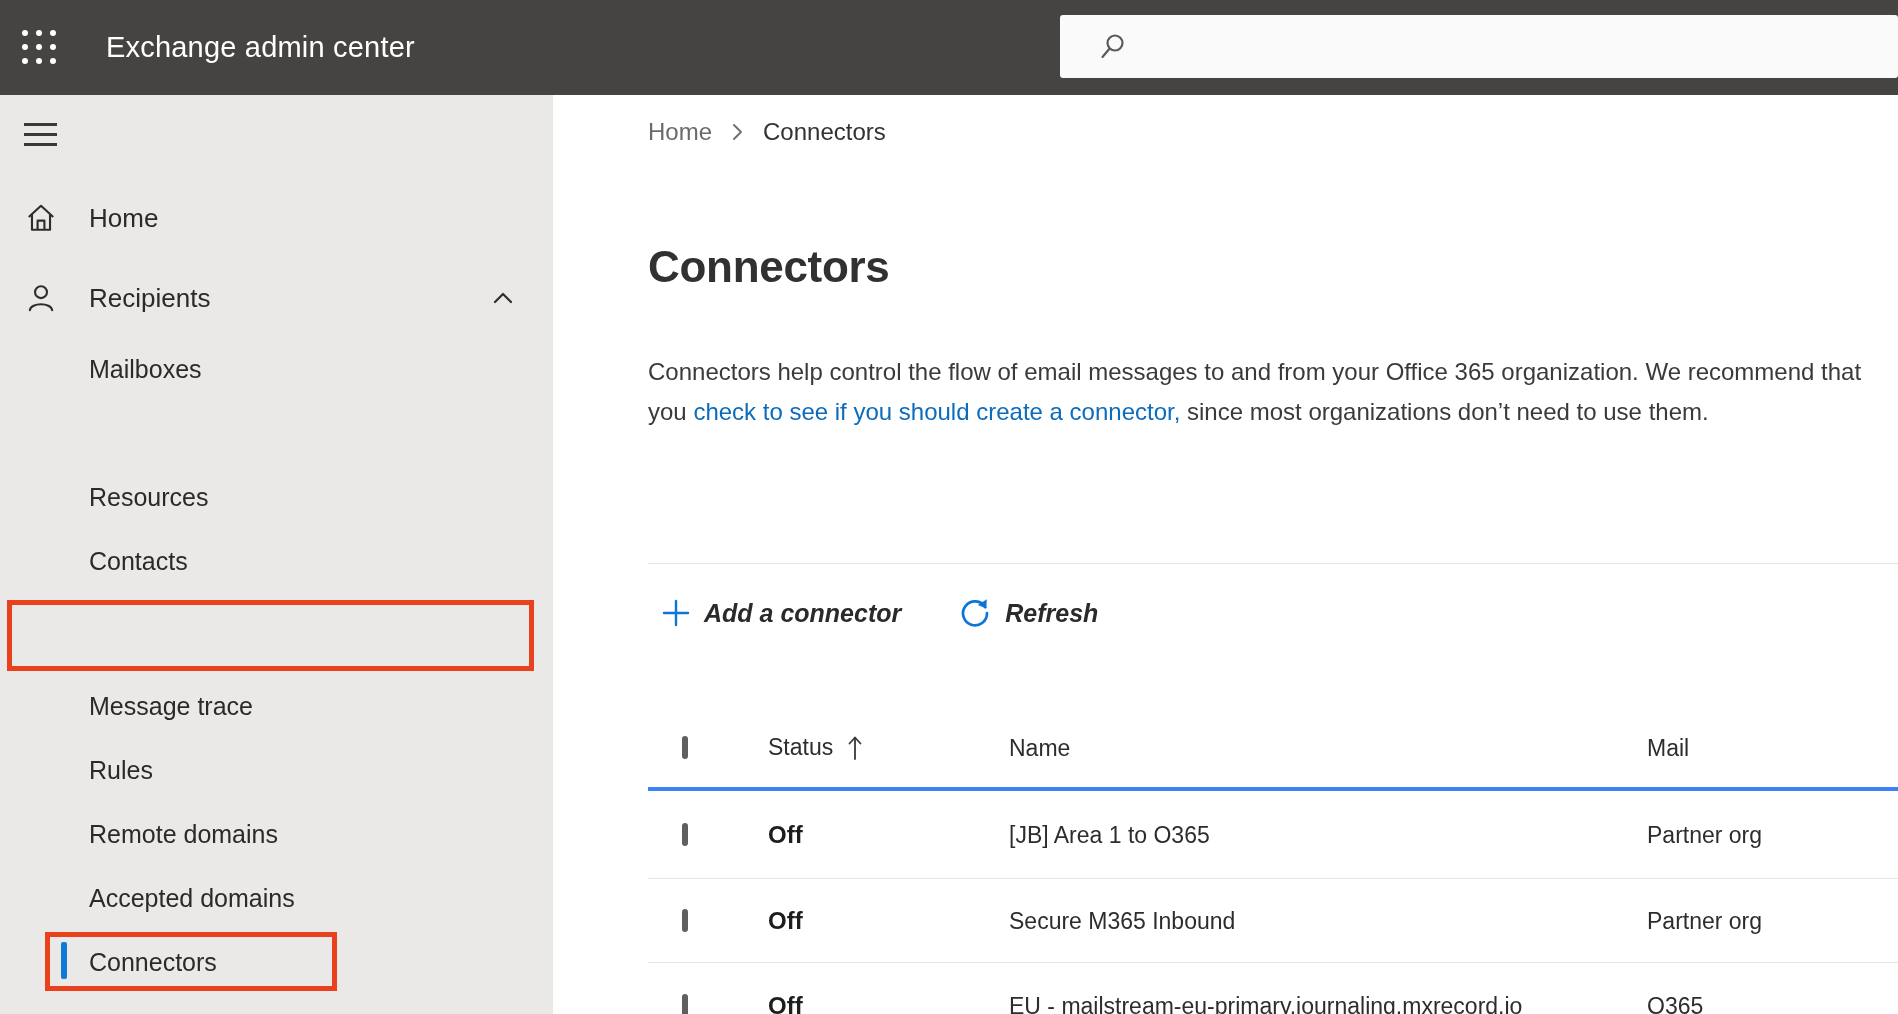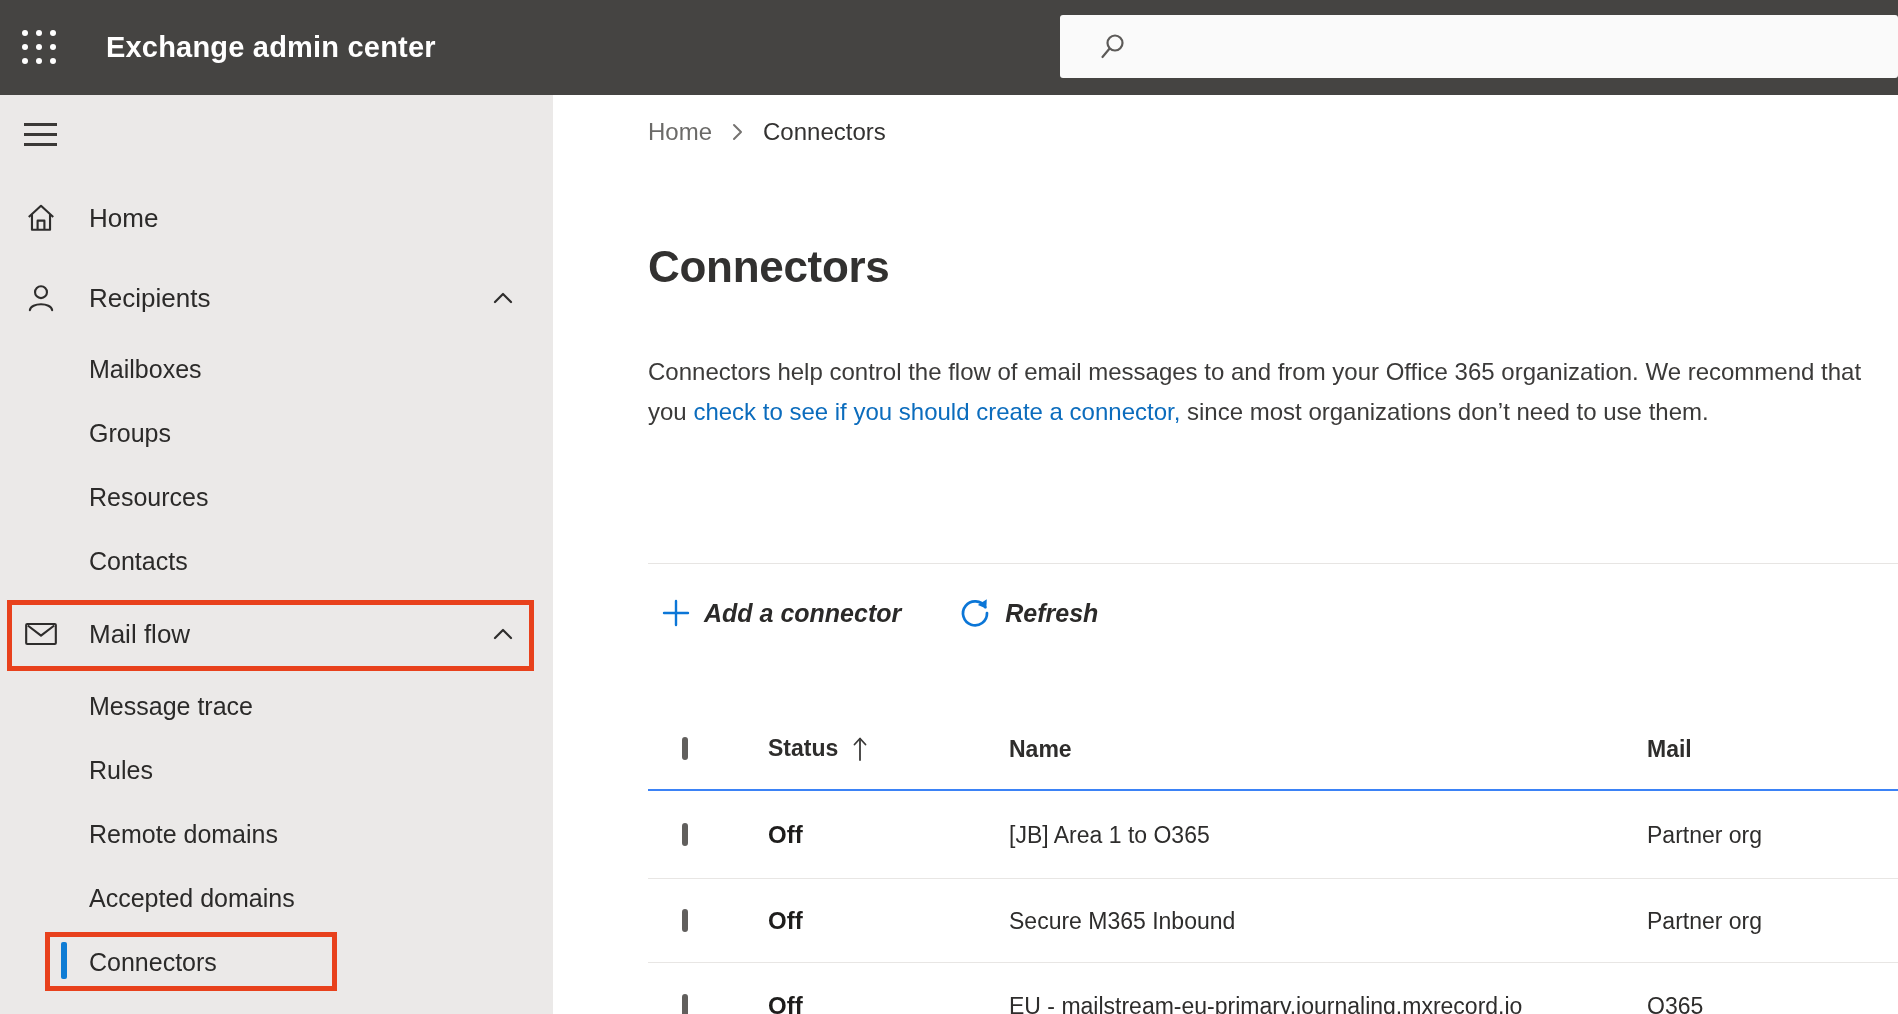--- a/index.html
+++ b/index.html
@@ -31,21 +31,21 @@
     gap: 8px;
     cursor: pointer;
   }
   .waffle i { width: 6px; height: 6px; border-radius: 50%; background: #ffffff; }
   .topbar-title {
     position: absolute;
     left: 106px; top: 0; height: 95px;
     display: flex; align-items: center;
     color: #ffffff;
     font-size: 29px;
-    font-weight: 700;
+    font-weight: 400;
     letter-spacing: 0.2px;
   }
   .searchbox {
     position: absolute;
     left: 1060px; top: 15px;
     width: 838px; height: 63px;
     background: #fafafa;
     border-radius: 3px;
     display: flex; align-items: center;
   }
@@ -173,21 +173,21 @@
   .tb-btn-add { margin-left: 13px; }
   .tb-btn-refresh { margin-left: 57px; }
 
   
   .conn-table {
     position: absolute;
     left: 648px; top: 708px;
     width: 1250px;
   }
   .t-row { position: relative; width: 1250px; }
-  .t-header { height: 83px; border-bottom: 2px solid #3b82f6; font-weight: bold; }
+  .t-header { height: 83px; border-bottom: 4px solid #3b82f6; }
   .t-r1 { height: 88px; border-bottom: 1px solid #e8e6e4; }
   .t-r2 { height: 84px; border-bottom: 1px solid #e8e6e4; }
   .t-r3 { height: 86px; }
   .cell {
     position: absolute; top: 50%;
     transform: translateY(-50%);
     white-space: nowrap;
   }
   .cell-check { left: 34px; }
   .cell-status { left: 120px; font-size: 23px; color: #2e2d2c; display: flex; align-items: center; gap: 14px; }
@@ -257,44 +257,27 @@
       <span class="nav-chevron">
         <svg width="28" height="28" viewBox="0 0 28 28" fill="none" stroke="#2e2d2c" stroke-width="2.2" stroke-linecap="round" stroke-linejoin="round">
           <path d="M6 18 L14 10 L22 18"></path>
         </svg>
       </span>
     </div>
 
     <div class="nav-item nav-sub" style="top:242px">
       <span class="nav-label">Mailboxes</span>
     </div>
-    <div class="nav-item nav-sub" style="top:306px">
-      <span class="nav-label">Groups</span>
-    </div>
     <div class="nav-item nav-sub" style="top:370px">
       <span class="nav-label">Resources</span>
     </div>
     <div class="nav-item nav-sub" style="top:434px">
       <span class="nav-label">Contacts</span>
     </div>
 
-    <div class="nav-item nav-top" style="top:507px">
-      <span class="nav-icon">
-        <svg width="36" height="34" viewBox="0 0 34 32" fill="none" stroke="#2e2d2c" stroke-width="2" stroke-linejoin="round">
-          <rect x="3" y="6.5" width="28" height="19" rx="1"></rect>
-          <path d="M4.5 8 L17 17.5 L29.5 8"></path>
-        </svg>
-      </span>
-      <span class="nav-label">Mail flow</span>
-      <span class="nav-chevron">
-        <svg width="28" height="28" viewBox="0 0 28 28" fill="none" stroke="#2e2d2c" stroke-width="2.2" stroke-linecap="round" stroke-linejoin="round">
-          <path d="M6 18 L14 10 L22 18"></path>
-        </svg>
-      </span>
-    </div>
 
     <div class="nav-item nav-sub" style="top:579px">
       <span class="nav-label">Message trace</span>
     </div>
     <div class="nav-item nav-sub" style="top:643px">
       <span class="nav-label">Rules</span>
     </div>
     <div class="nav-item nav-sub" style="top:771px">
       <span class="nav-label">Accepted domains</span>
     </div>

